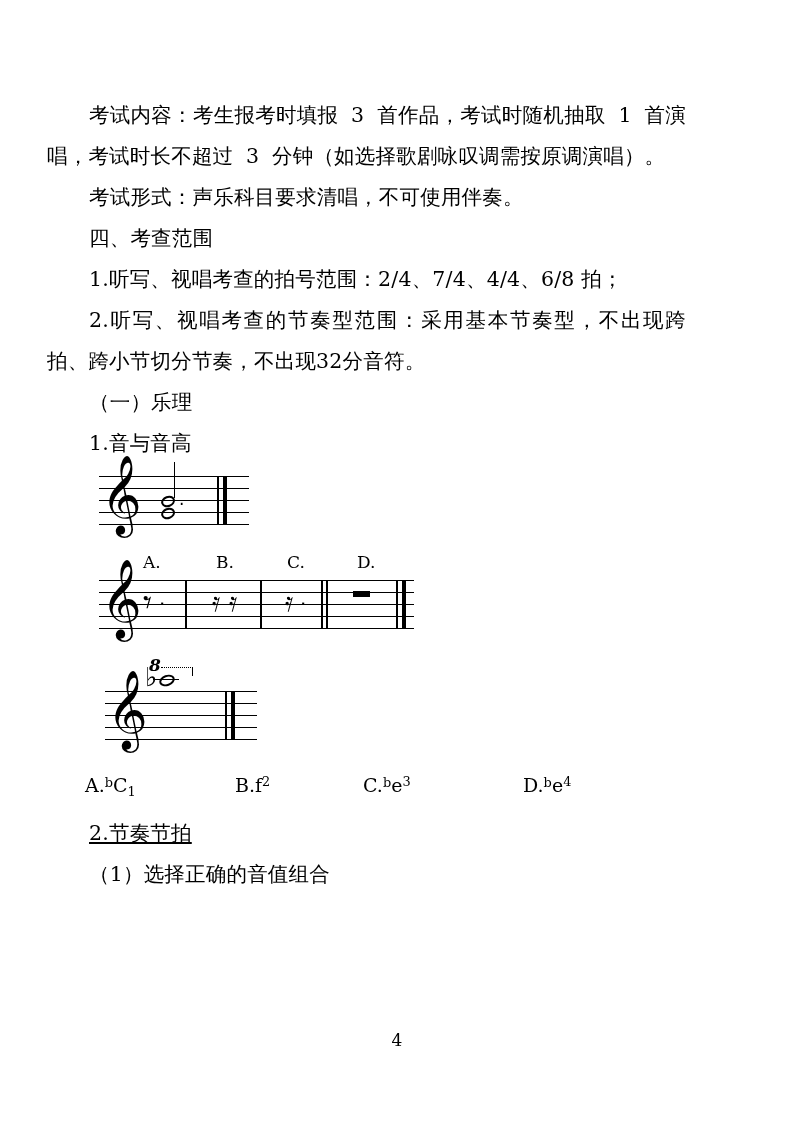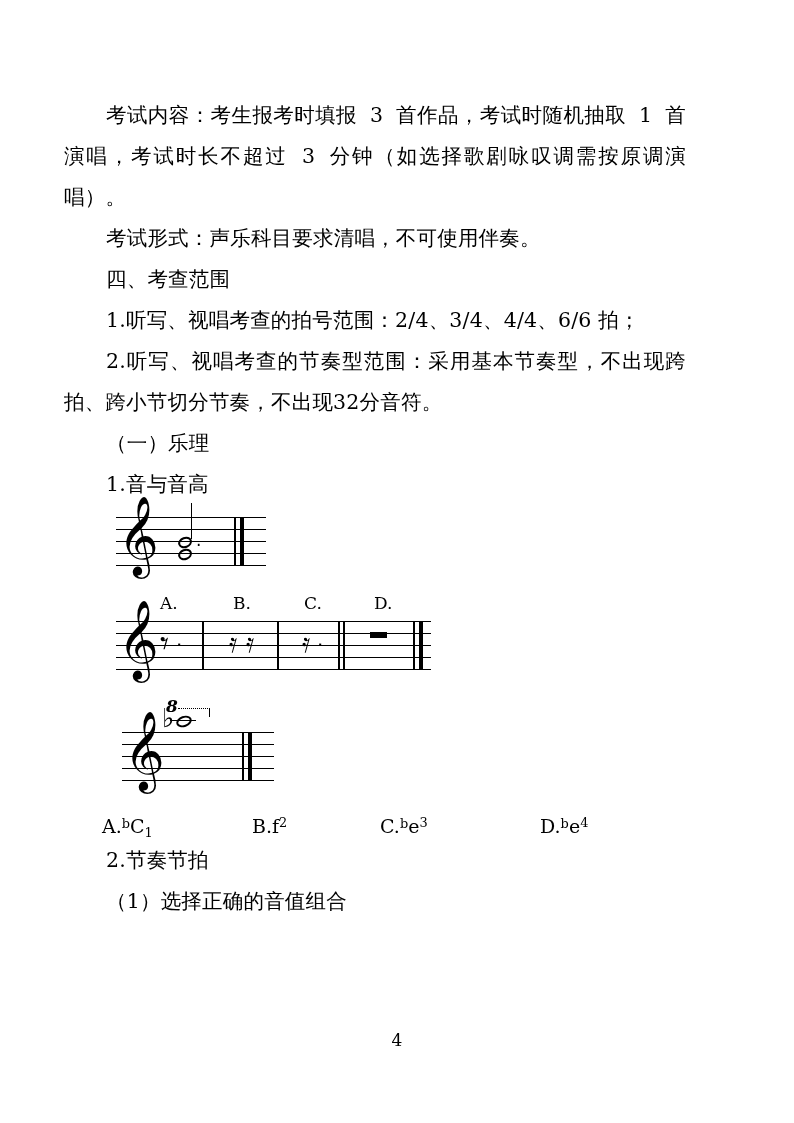--- a/index.html
+++ b/index.html
@@ -14,21 +14,21 @@
     color: #000000;
     position: relative;
     overflow: hidden;
   }
   .page {
     position: absolute;
     left: 0; top: 0;
     width: 794px;
     height: 1085px;
     box-sizing: border-box;
-    padding: 95px 108px 0 64px;
+    padding: 95px 108px 0 47px;
   }
   .para {
     font-family: "DejaVu Serif", "Liberation Serif", serif;
     font-size: 20.5px;
     line-height: 41px;
     text-align: justify;
     letter-spacing: 0.2px;
     margin: 0;
   }
   .indent2 {
@@ -162,21 +162,21 @@
 <body>
 
 <div class="page">
 
   <p class="para indent2 wordspaced">考试内容：考生报考时填报 3 首作品，考试时随机抽取 1 首演唱，考试时长不超过 3 分钟（如选择歌剧咏叹调需按原调演唱）。</p>
 
   <p class="para indent2">考试形式：声乐科目要求清唱，不可使用伴奏。</p>
 
   <p class="para indent2 bold">四、考查范围</p>
 
-  <p class="para indent2">1.听写、视唱考查的拍号范围：2/4、3/4、4/4、6/6 拍；</p>
+  <p class="para indent2">1.听写、视唱考查的拍号范围：2/4、7/4、4/4、6/8 拍；</p>
 
   <p class="para indent2">2.听写、视唱考查的节奏型范围：采用基本节奏型，不出现跨拍、跨小节切分节奏，不出现32分音符。</p>
 
 
   <p class="para indent2">（一）乐理</p>
 
   <p class="para indent2">1.音与音高</p>
 
 
   <div class="music-block" style="height:78px;">
@@ -258,19 +258,19 @@
 
       <div class="barline" style="left:120px; top:0px; height:49px;"></div>
       <div class="barline thick" style="left:126px; top:0px; height:49px;"></div>
     </div>
   </div>
 
   <div class="answers-row">
     <span class="ans" style="width:150px;"><span>A.</span><sup class="flat">b</sup><span>C</span><sub class="oct">1</sub></span><span class="ans" style="width:128px;"><span>B.</span><span>f</span><sup class="oct">2</sup></span><span class="ans" style="width:160px;"><span>C.</span><sup class="flat">b</sup><span>e</span><sup class="oct">3</sup></span><span class="ans"><span>D.</span><sup class="flat">b</sup><span>e</span><sup class="oct">4</sup></span>
   </div>
 
-  <p class="para indent2" style="">2.节奏节拍</p>
+  <p class="para indent2" style="margin-top:14px;text-decoration:underline;">2.节奏节拍</p>
 
   <p class="para indent2">（1）选择正确的音值组合</p>
 
 </div>
 
 <div class="page-number">4</div>
 
 </body></html>

